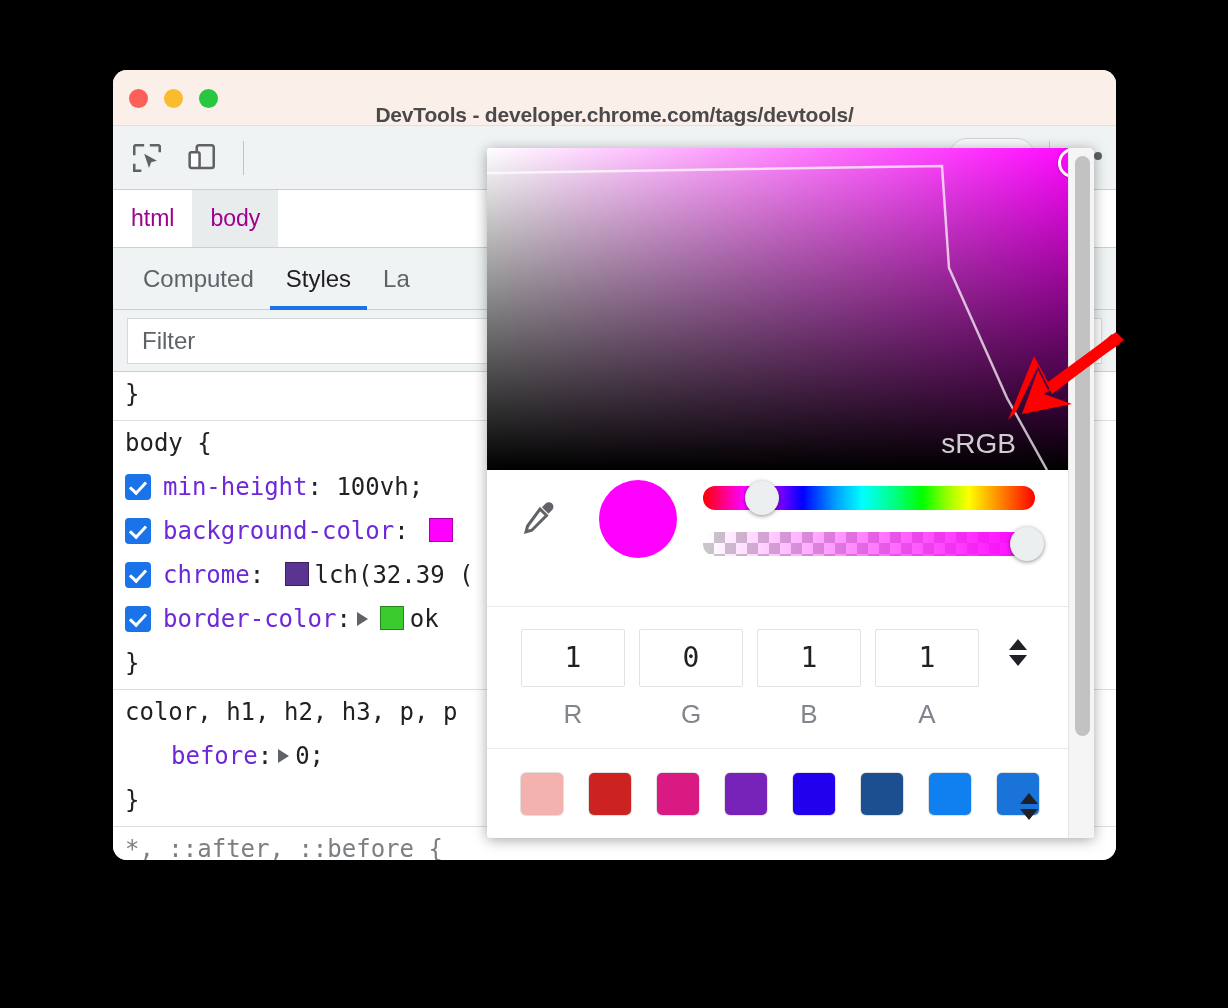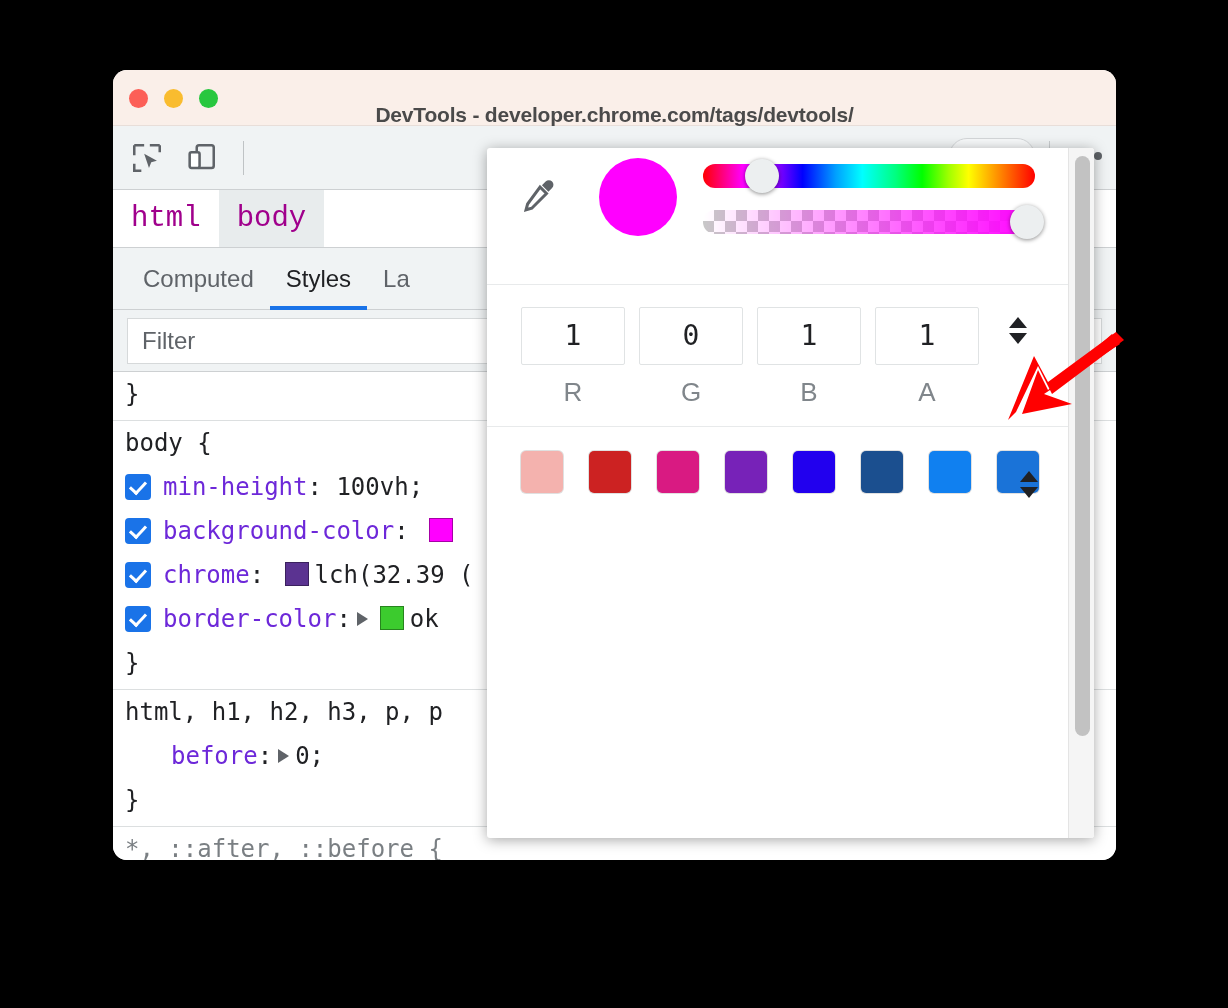--- a/index.html
+++ b/index.html
@@ -82,22 +82,22 @@
 
   
   #crumbs {
     height: 58px; background: #ffffff;
     border-bottom: 1px solid #cdd0d2;
     display: flex; align-items: stretch;
   }
   .crumb {
     display: flex; align-items: center;
     padding: 0 18px;
-    font-size: 29px; color: #a0008c;
-    font-family: Liberation Mono, monospace;
+    font-size: 23px; color: #a0008c;
+    font-family: Liberation Sans, sans-serif;
   }
   .crumb.selected { background: #e8eced; }
 
   
   #panetabs {
     height: 62px; background: #f0f3f4;
     border-bottom: 1px solid #cdd0d2;
     display: flex; align-items: stretch; padding-left: 14px;
   }
   .ptab {
@@ -373,35 +373,42 @@
       </div>
 
       <div class="ln">
         <span class="cbx"></span><span class="prop">border-color</span><span>:</span><span class="tri"></span><span class="swatch" id="sw-border" style="background: rgb(60, 203, 46);"></span><span class="val">ok</span>
       </div>
 
       <div class="ln">}</div>
     </div>
 
     <div class="rule">
-      <div class="ln"><span>html, h1, h2, h3, p, p</span></div>
+      <div class="ln"><span>color, h1, h2, h3, p, p</span></div>
       <div class="ln ind">
         <span class="prop">before</span><span>:</span><span class="tri"></span><span class="val">0;</span>
       </div>
       <div class="ln">}</div>
     </div>
 
     <div class="rule">
       <div class="ln"><span class="sel-dim">*, ::after, ::before {</span></div>
 
     </div>
   </div>
 
   <div id="picker">
 
+    <div id="spectrum">
+      <svg id="gamut-line" viewBox="0 0 607 322" preserveAspectRatio="none">
+        <path d="M0 25 L455 18 L462 120 L520 250 L560 322" fill="none" stroke="rgba(255,255,255,.72)" stroke-width="2.5"></path>
+      </svg>
+      <div id="srgb-label">sRGB</div>
+      <div id="picker-cursor"></div>
+    </div>
 
     <div id="controls">
       <div id="eyedropper">
         <svg width="42" height="42" viewBox="0 0 24 24">
           <path d="M17.5 3.2a2.6 2.6 0 0 1 3.7 3.7l-2.1 2.1-3.7-3.7 2.1-2.1z" fill="#5f6368"></path>
           <path d="M14.3 6.3l3.7 3.7-8.4 8.4-3.3.9.9-3.3 7.1-9.7z" fill="none" stroke="#5f6368" stroke-width="1.7"></path>
         </svg>
       </div>
       <div id="preview" style="background: rgb(255, 0, 255);"></div>
 

